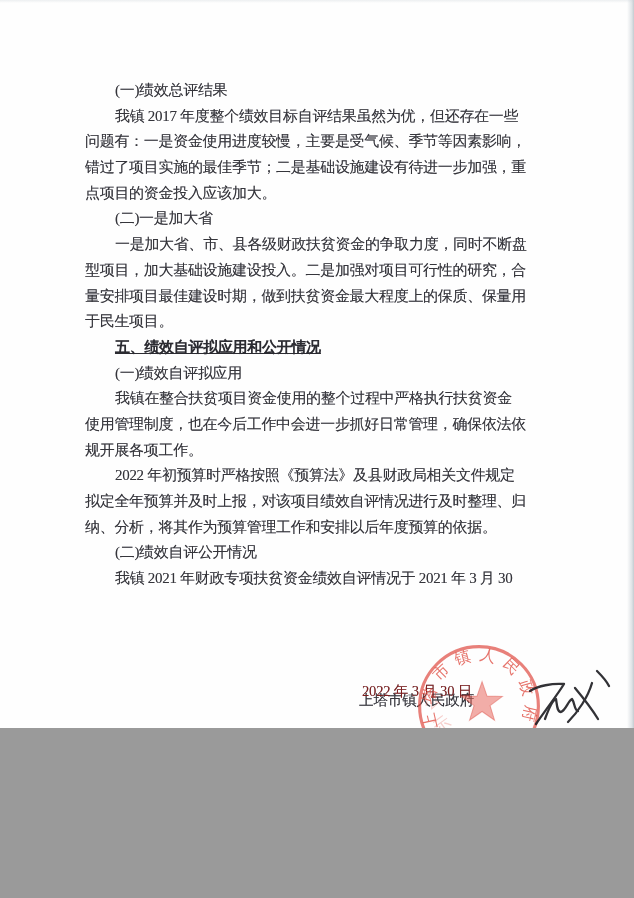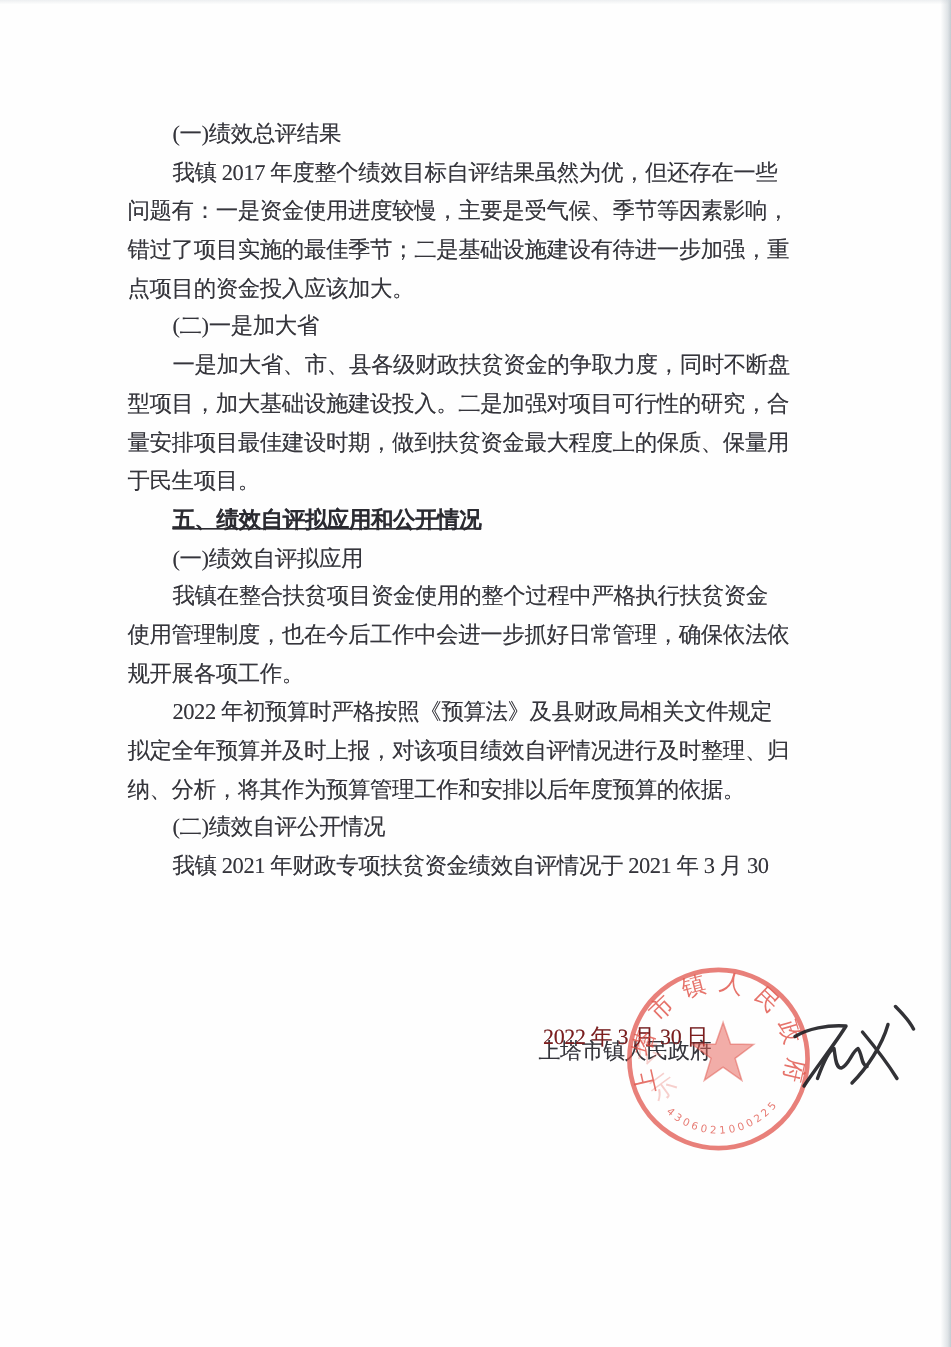--- a/index.html
+++ b/index.html
@@ -1,18 +1,18 @@
 <!DOCTYPE html>
 <html><head>
 <meta charset="utf-8">
 <style>
   html,body{margin:0;padding:0;background:#9a9a9a;}
   .page{
     position:relative;
-    width:634px;height:898px;
+    width:634px;height:728px;
     margin:0 auto;
     background:#fefefe;
     overflow:hidden;
     font-family:"Liberation Serif","DejaVu Serif",serif;
   }
   .scan-edge-right{
     position:absolute;top:0;right:0;width:7px;height:100%;
     background:linear-gradient(90deg, rgba(210,216,220,0) 0%, rgba(196,204,210,.55) 70%, rgba(176,186,193,.75) 100%);
   }
   .scan-edge-top{

